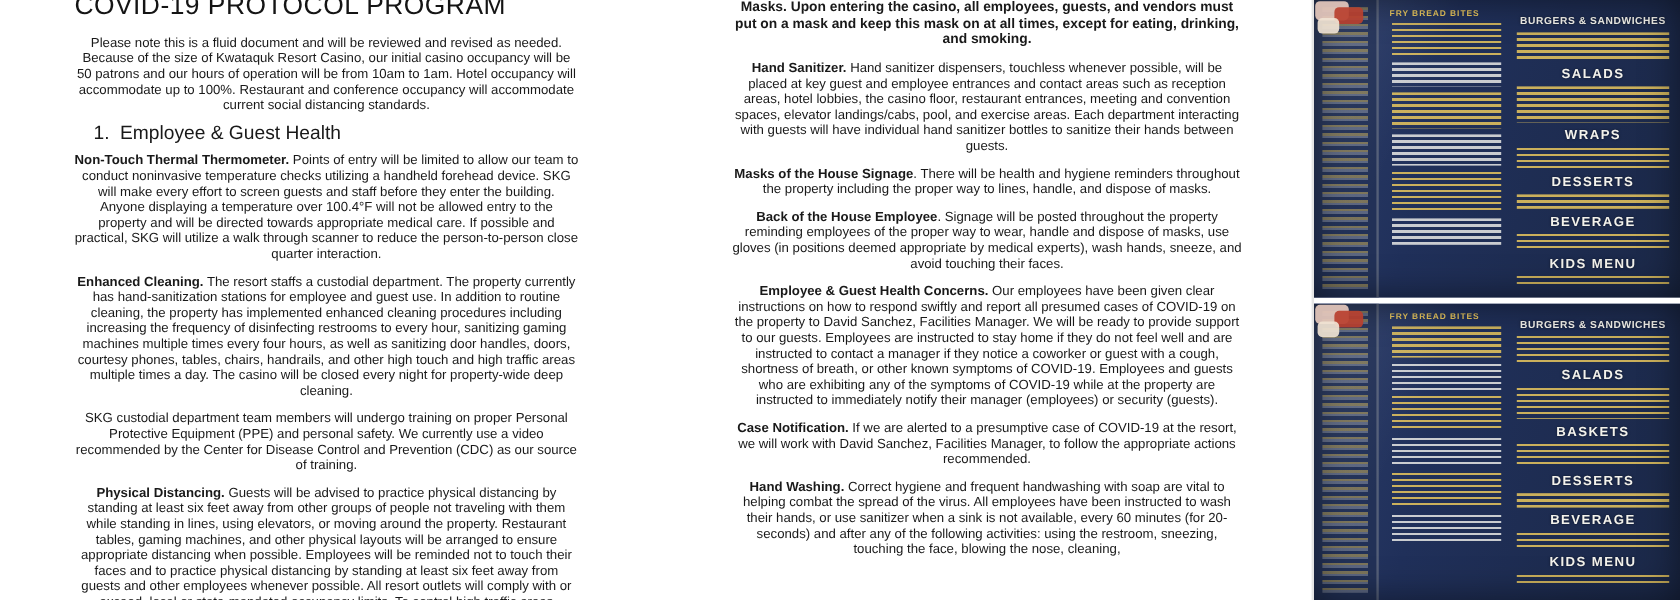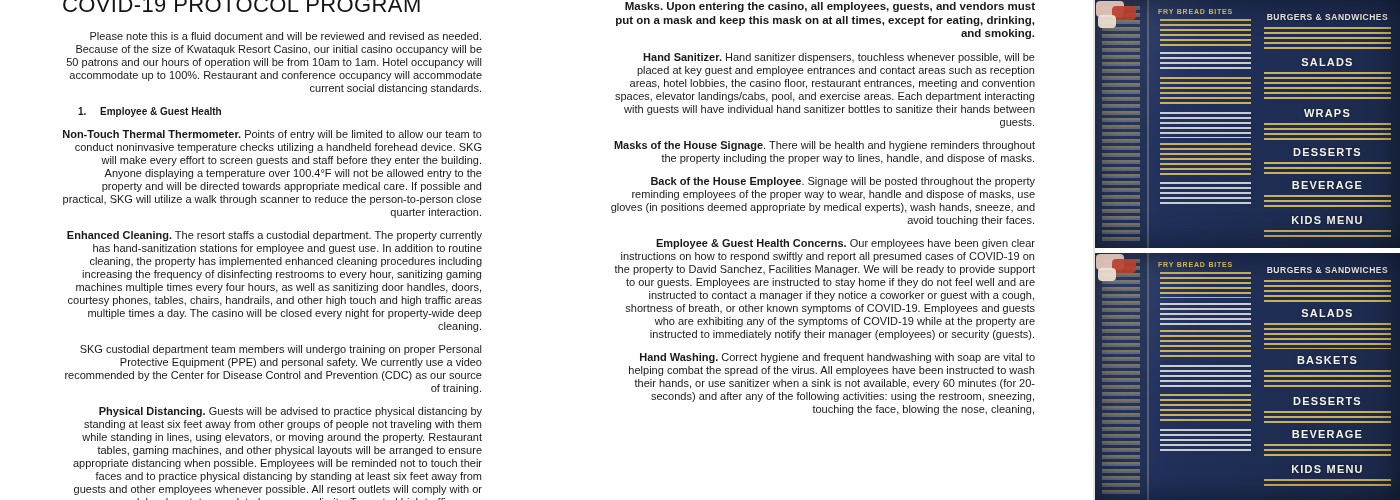--- a/index.html
+++ b/index.html
@@ -14,24 +14,24 @@
   
   .doc { position: absolute; left: 0; top: 0; width: 1093px; height: 500px; background: #fff; color: #191919; overflow: hidden; }
   .col { position: absolute; top: 0; }
   .col1 { left: 62px; width: 420px; }
   .col2 { left: 610px; width: 425px; }
 
   .title {
     font-size: 22px; font-weight: 400; letter-spacing: 0.4px; color: #141414;
     margin: -6px 0 14px 0; line-height: 22px; white-space: nowrap;
   }
-  .para { margin: 0 0 10px; font-size: 11px; line-height: 13px; text-align: right; }
+  .para { margin: 0 0 10px; font-size: 11px; line-height: 13px; text-align: center; }
   .lead { font-weight: 700; }
   .bold-para { font-weight: 700; font-size: 11.5px; line-height: 13.5px; }
-  .h-num { font-weight: 700; font-size: 10px; line-height: 14px; margin: 3px 0 9px; padding-left: 16px; }
+  .h-num { font-weight: 400; font-size: 16px; line-height: 14px; margin: 3px 0 9px; padding-left: 16px; }
   .h-num .num { display: inline-block; min-width: 22px; }
 
   
   .photos { position: absolute; left: 1095px; top: 0; width: 305px; height: 500px; background: #fff; }
   .menu-photo {
     position: relative; width: 305px; height: 248px; margin: 0; overflow: hidden;
     background: linear-gradient(105deg, #2c3d6a 0%, #20305a 35%, #1b2847 100%);
   }
   .menu-photo + .menu-photo { margin-top: 5px; height: 247px; }
   .menu-photo::after {
@@ -98,20 +98,21 @@
       <p class="para bold-para"><b class="lead">Masks.</b><span>  Upon entering the casino, all employees, guests, and vendors must put on a mask and keep this mask on at all times, except for eating, drinking, and smoking.</span></p>
 
       <p class="para"><b class="lead">Hand Sanitizer.</b><span> Hand sanitizer dispensers, touchless whenever possible, will be placed at key guest and employee entrances and contact areas such as reception areas, hotel lobbies, the casino floor, restaurant entrances, meeting and convention spaces, elevator landings/cabs, pool, and exercise areas. Each department interacting with guests will have individual hand sanitizer bottles to sanitize their hands between guests.</span></p>
 
       <p class="para"><b class="lead">Masks of the House Signage</b><span>. There will be health and hygiene reminders throughout the property including the proper way to lines, handle, and dispose of masks.</span></p>
 
       <p class="para"><b class="lead">Back of the House Employee</b><span>. Signage will be posted throughout the property reminding employees of the proper way to wear, handle and dispose of masks, use gloves (in positions deemed appropriate by medical experts), wash hands, sneeze, and avoid touching their faces.</span></p>
 
       <p class="para"><b class="lead">Employee &amp; Guest Health Concerns.</b><span> Our employees have been given clear instructions on how to respond swiftly and report all presumed cases of COVID-19 on the property to David Sanchez, Facilities Manager. We will be ready to provide support to our guests. Employees are instructed to stay home if they do not feel well and are instructed to contact a manager if they notice a coworker or guest with a cough, shortness of breath, or other known symptoms of COVID-19. Employees and guests who are exhibiting any of the symptoms of COVID-19 while at the property are instructed to immediately notify their manager (employees) or security (guests).</span></p>
 
+      <p class="para"><b class="lead">Case Notification.</b><span> If we are alerted to a presumptive case of COVID-19 at the resort, we will work with David Sanchez, Facilities Manager, to follow the appropriate actions recommended.</span></p>
 
 
 
       <p class="para"><b class="lead">Hand Washing.</b><span> Correct hygiene and frequent handwashing with soap are vital to helping combat the spread of the virus. All employees have been instructed to wash their hands, or use sanitizer when a sink is not available, every 60 minutes (for 20-seconds) and after any of the following activities: using the restroom, sneezing, touching the face, blowing the nose, cleaning,</span></p>
     </div>
   </div>
 
   <div class="photos">
 
     <figure class="menu-photo">

